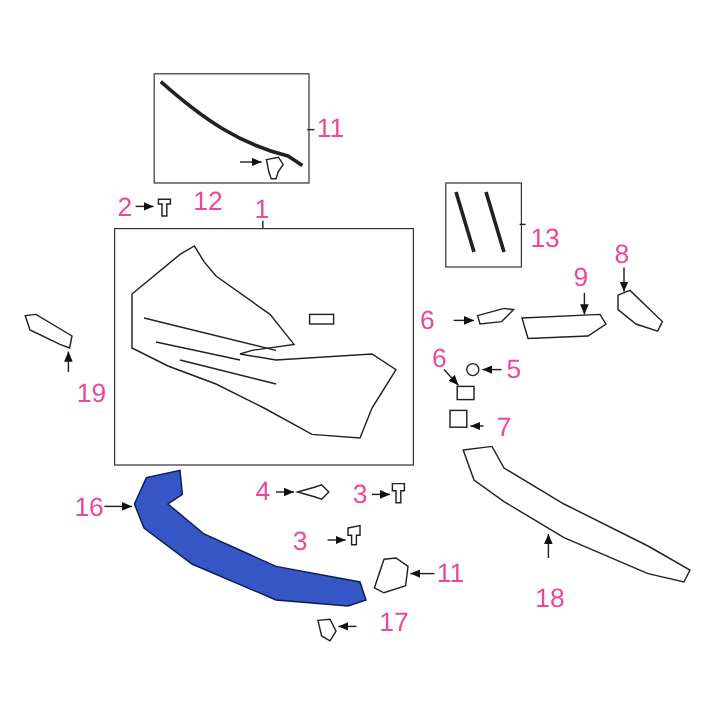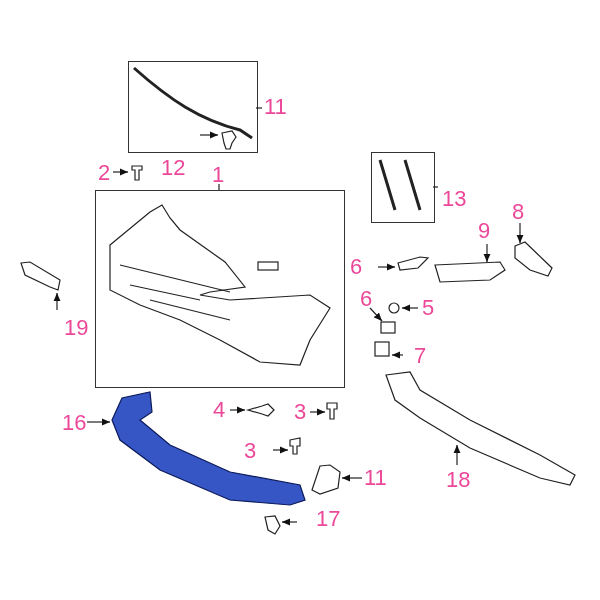--- a/index.html
+++ b/index.html
@@ -95,14 +95,14 @@
 <span class="lbl" style="left:512px;top:201px;">8</span>
 <span class="lbl" style="left:478px;top:220px;">9</span>
 <span class="lbl" style="left:350px;top:256px;">6</span>
 <span class="lbl" style="left:264px;top:96px;">11</span>
 <span class="lbl" style="left:161px;top:125px;margin-top:32px;">12</span>
 <span class="lbl" style="left:442px;top:176px;margin-top:12px;">13</span>
 <span class="lbl" style="left:62px;top:412px;">16</span>
 <span class="lbl" style="left:244px;top:440px;">3</span>
 <span class="lbl" style="left:364px;top:467px;">11</span>
 <span class="lbl" style="left:300px;top:508px;margin-left:16px;">17</span>
-<span class="lbl" style="left:446px;top:469px;text-align:right;">18</span>
+<span class="lbl" style="left:446px;top:488px;text-align:right;">18</span>
 <span class="lbl" style="left:64px;top:317px;">19</span>
 
 </body></html>

